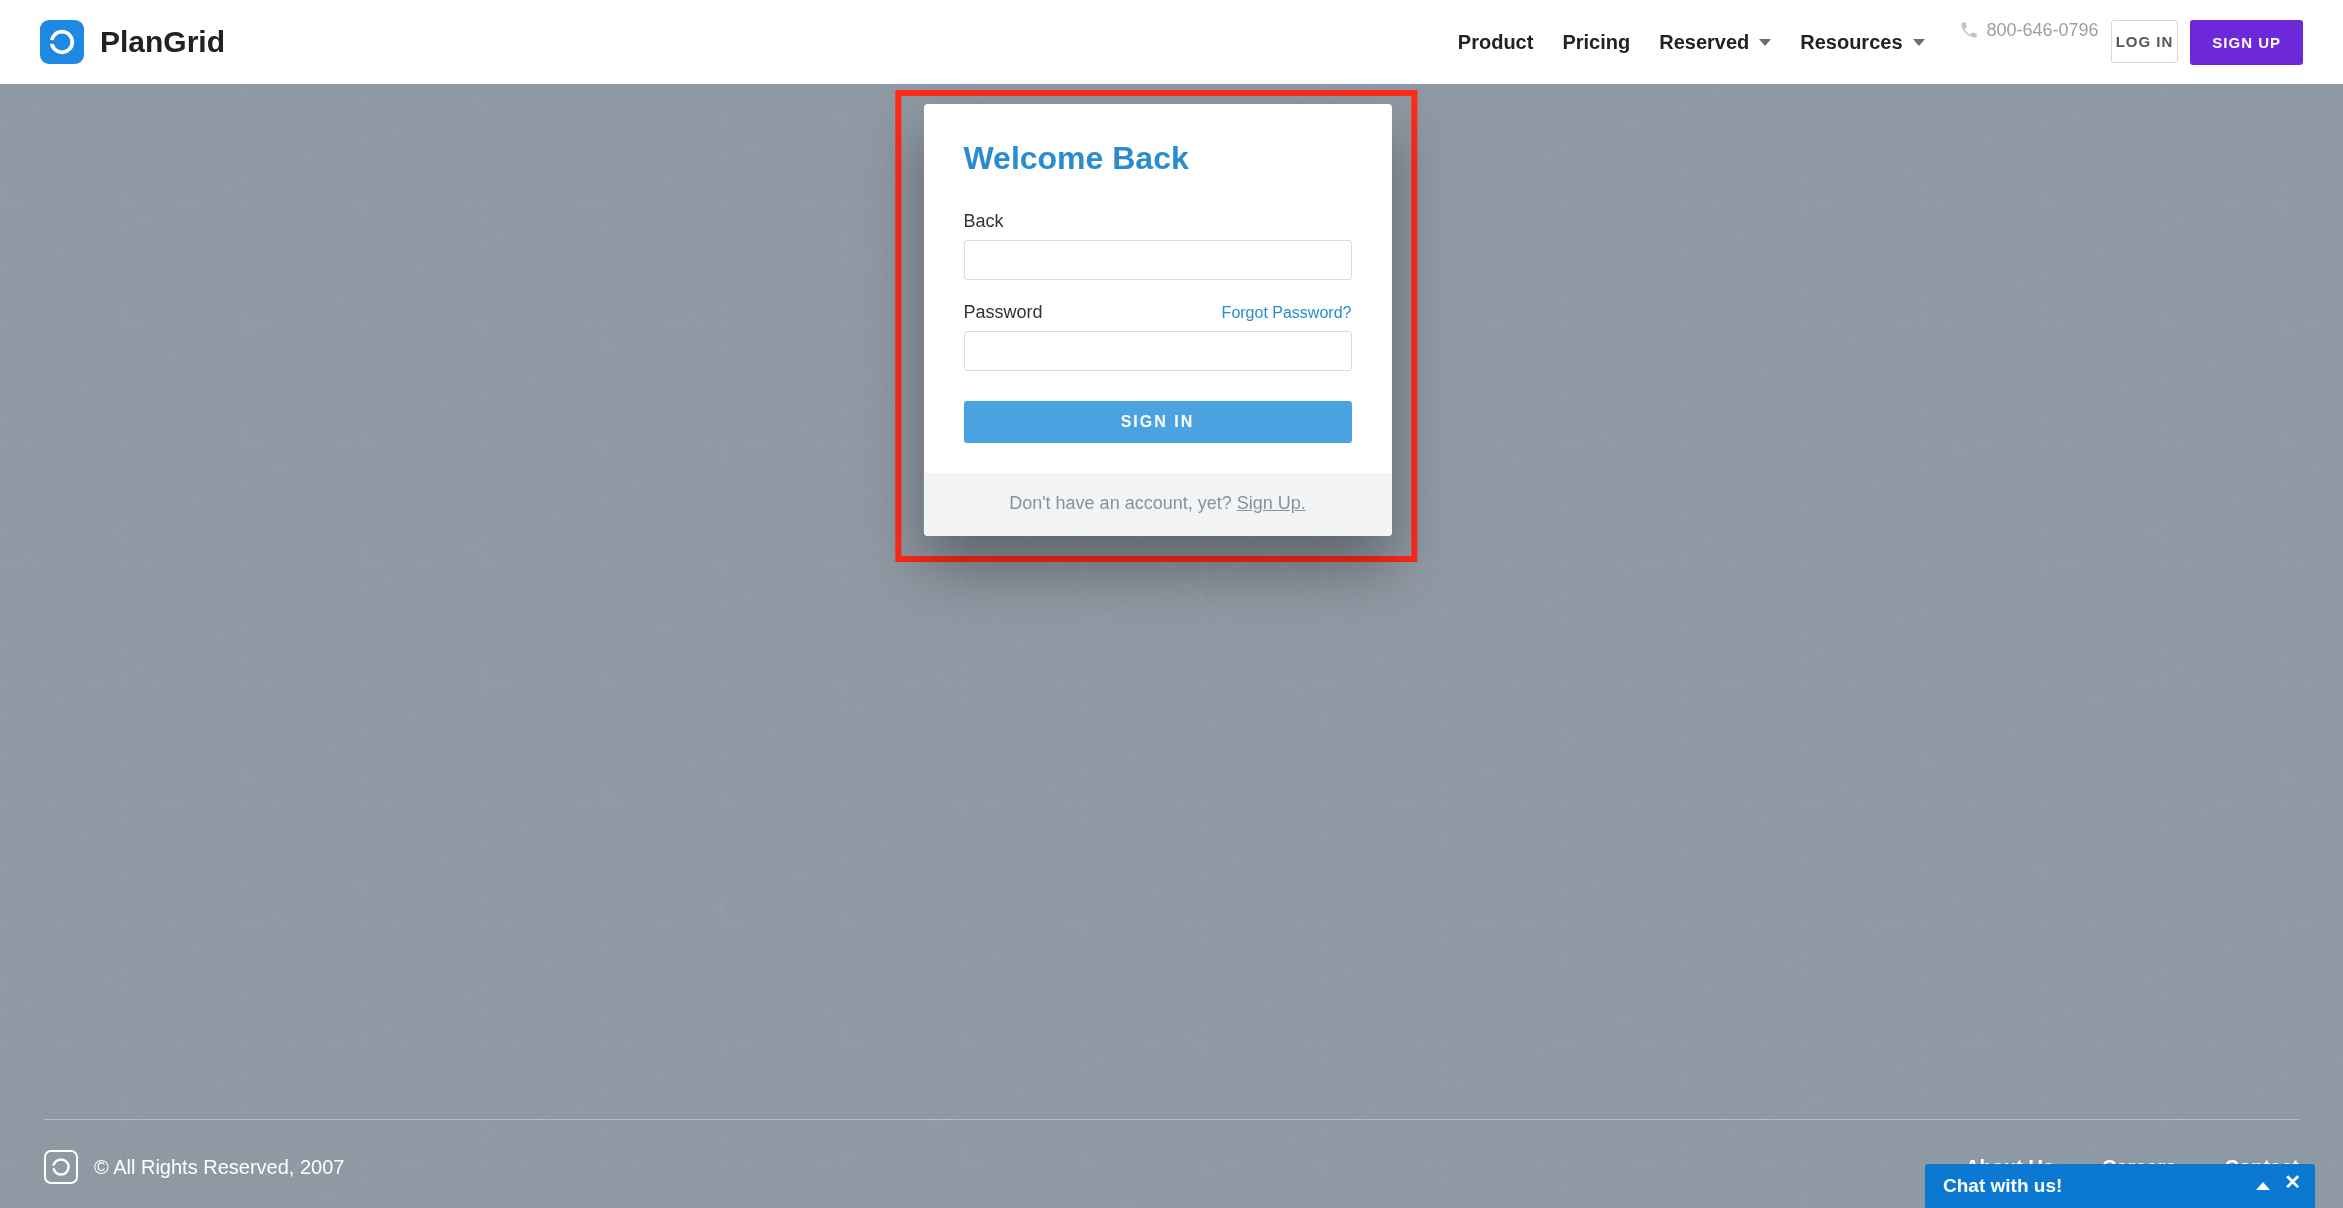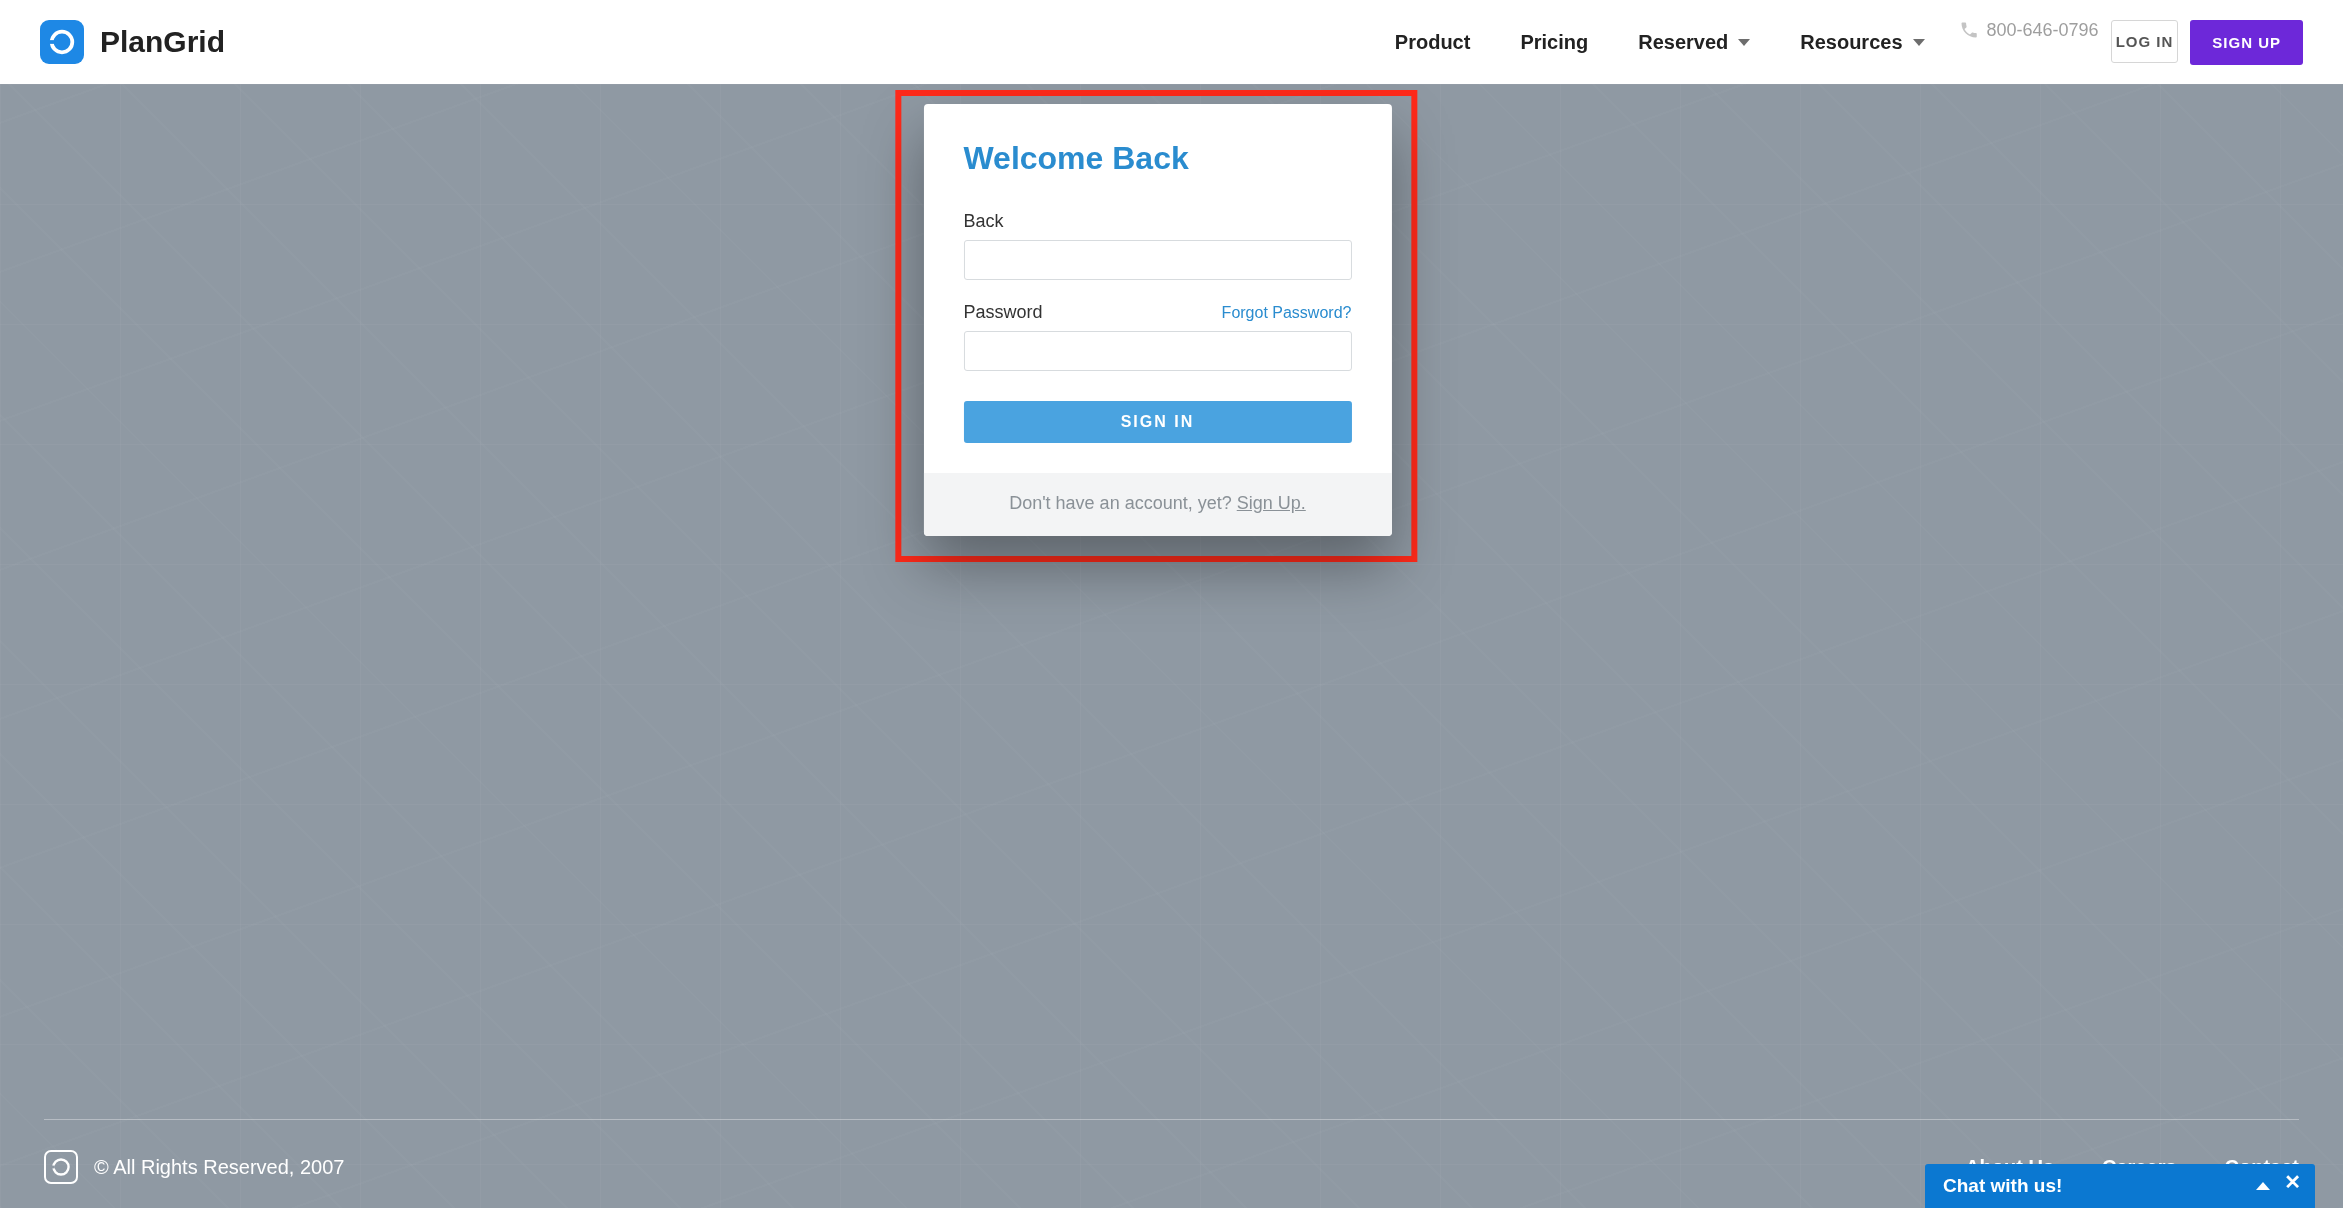--- a/index.html
+++ b/index.html
@@ -34,21 +34,21 @@
   }
   .logo-mark svg { width: 30px; height: 30px; }
   .logo-text {
     font-size: 30px;
     font-weight: 600;
     color: #222;
   }
   nav.main-nav {
     display: flex;
     align-items: center;
-    gap: 50px;
+    gap: 29px;
     margin-left: auto;
     margin-right: 34px;
   }
   nav.main-nav .item {
     font-size: 20px;
     font-weight: 700;
     color: #222;
     cursor: pointer;
     display: flex;
     align-items: center;

